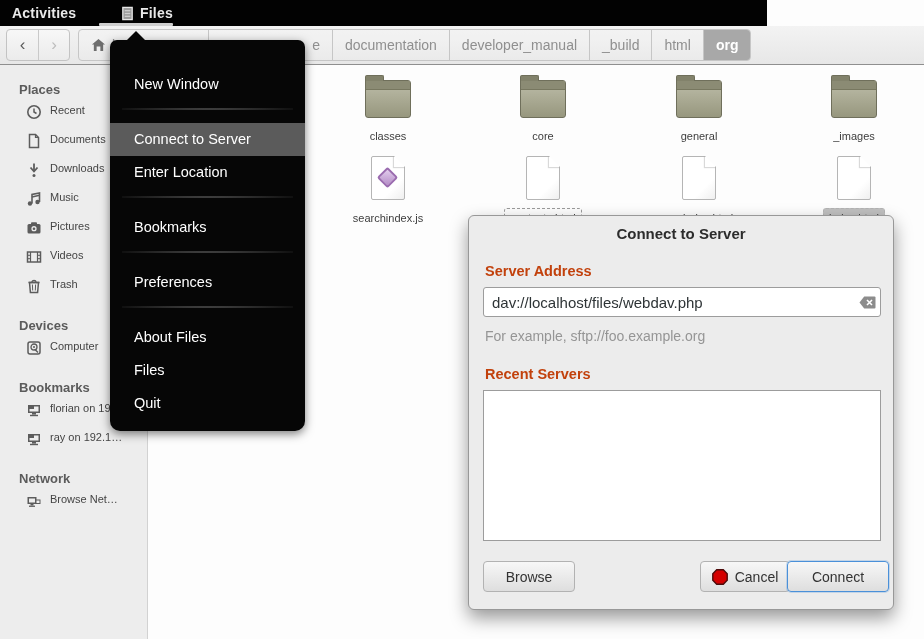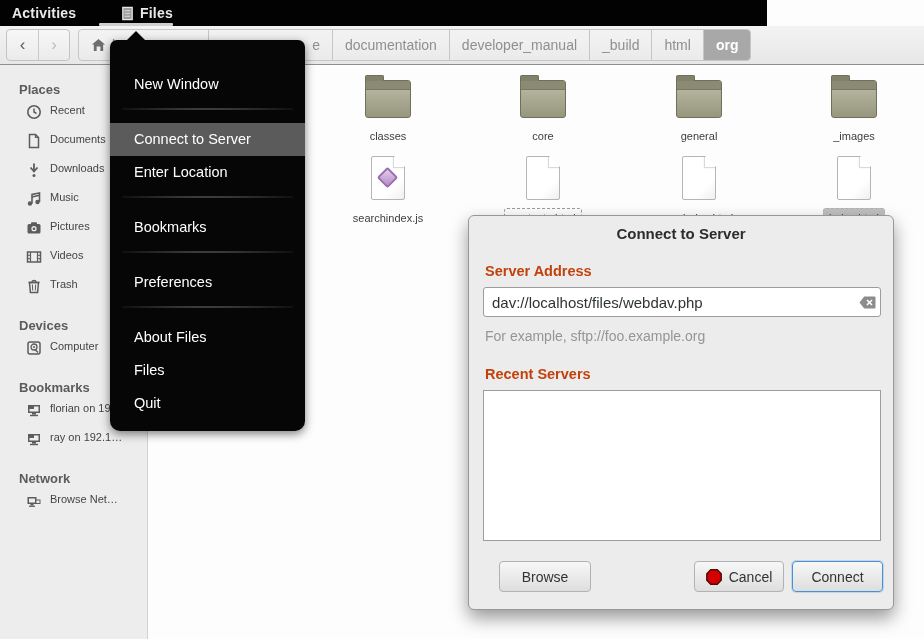--- a/index.html
+++ b/index.html
@@ -57,25 +57,25 @@
   .dialog { position:absolute; left:468px; top:215px; width:426px; height:395px; background:#ececec; border:1px solid #989898; border-radius:6px; box-shadow:0 8px 18px rgba(0,0,0,.4); z-index:30; }
   .dlg-title { text-align:center; font-size:15px; font-weight:700; color:#2c2c2c; margin-top:9px; }
   .dlg-label { position:absolute; left:16px; font-size:14.5px; font-weight:700; color:#c2410c;text-align:right; }
   .lbl-address { top:47px; }
   .lbl-recent { top:150px; }
   .dlg-entry { position:absolute; left:14px; top:71px; width:398px; height:30px; background:#fff; border:1px solid #9c9c9c; border-radius:3px; display:flex; align-items:center; }
   .dlg-entry input { flex:1; border:none; outline:none; background:transparent; font-size:15px; color:#2e3436; padding:0 8px; font-family:"Liberation Sans",sans-serif; }
   .entry-clear { width:26px; display:flex; align-items:center; justify-content:center; }
   .dlg-hint { position:absolute; left:16px; top:112px; font-size:14px; color:#959595; }
   .dlg-list { position:absolute; left:14px; top:174px; width:398px; height:151px; background:#fff; border:1px solid #9c9c9c; }
-  .dlg-actions { position:absolute; left:14px; right:10px; bottom:17px; height:31px;margin-left:16px; }
+  .dlg-actions { position:absolute; left:14px; right:4px; bottom:17px; height:31px; }
   .btn { height:31px; border:1px solid #b2b2b2; border-radius:4px; background:linear-gradient(#f7f7f7,#dedede); font-size:14px; color:#333; display:inline-flex; align-items:center; justify-content:center; gap:7px; padding:0 16px; }
   .btn-browse { position:absolute; left:0; width:92px; }
   .btn-cancel { position:absolute; right:99px; width:90px; padding:0 10px; }
-  .btn-connect { position:absolute; right:0; width:91px; border-color:#4a90d9; box-shadow:0 0 0 1px rgba(74,144,217,.25); }
+  .btn-connect { position:absolute; right:0; width:102px; border-color:#4a90d9; box-shadow:0 0 0 1px rgba(74,144,217,.25); }
 </style>
 </head>
 <body>
 
 <div class="stage">
 
   <div class="topbar">
     <div class="item tb-activities">Activities</div>
     <div class="item tb-files">
       <svg width="15" height="15" viewBox="0 0 16 16">

